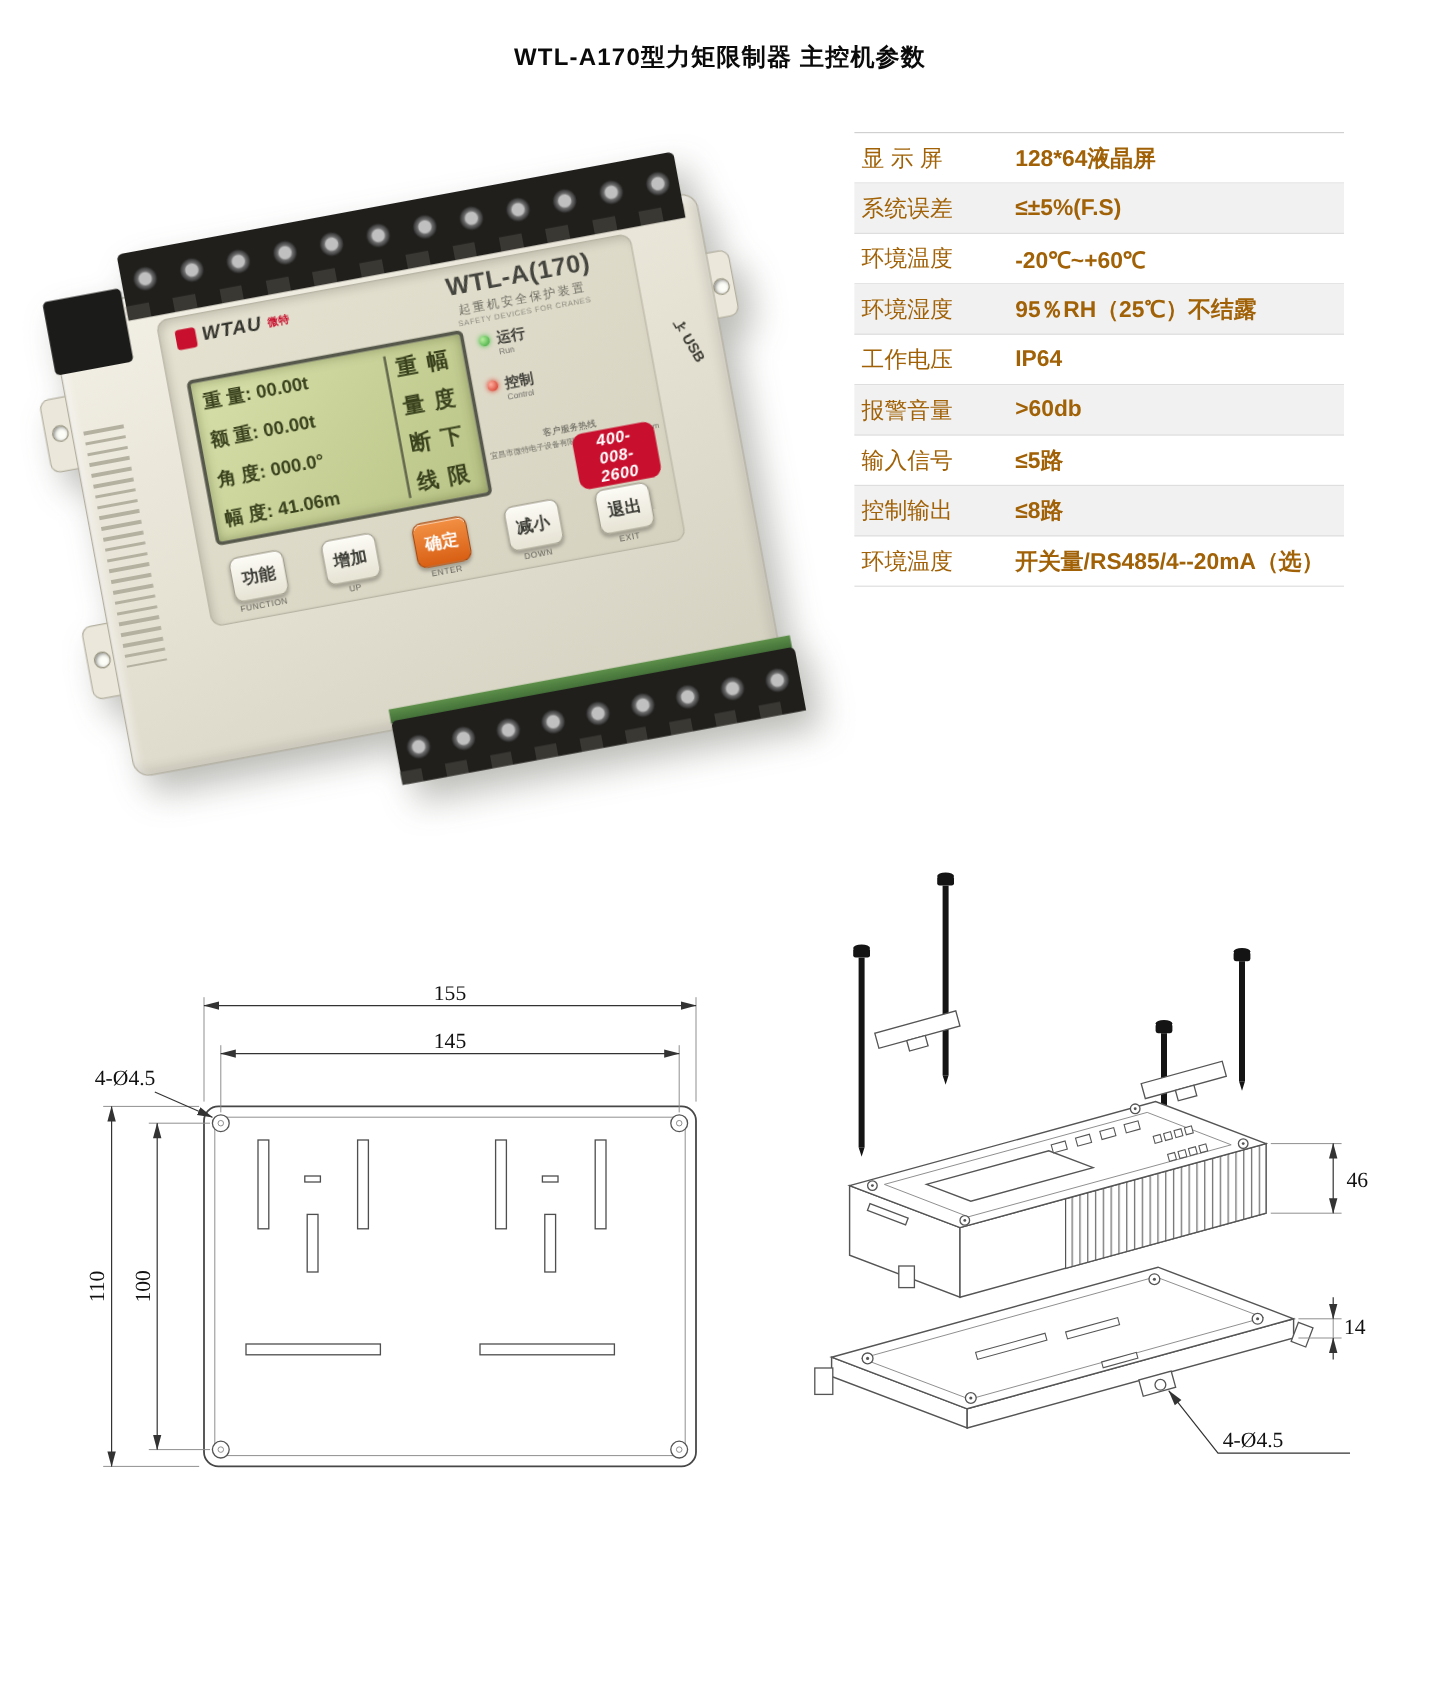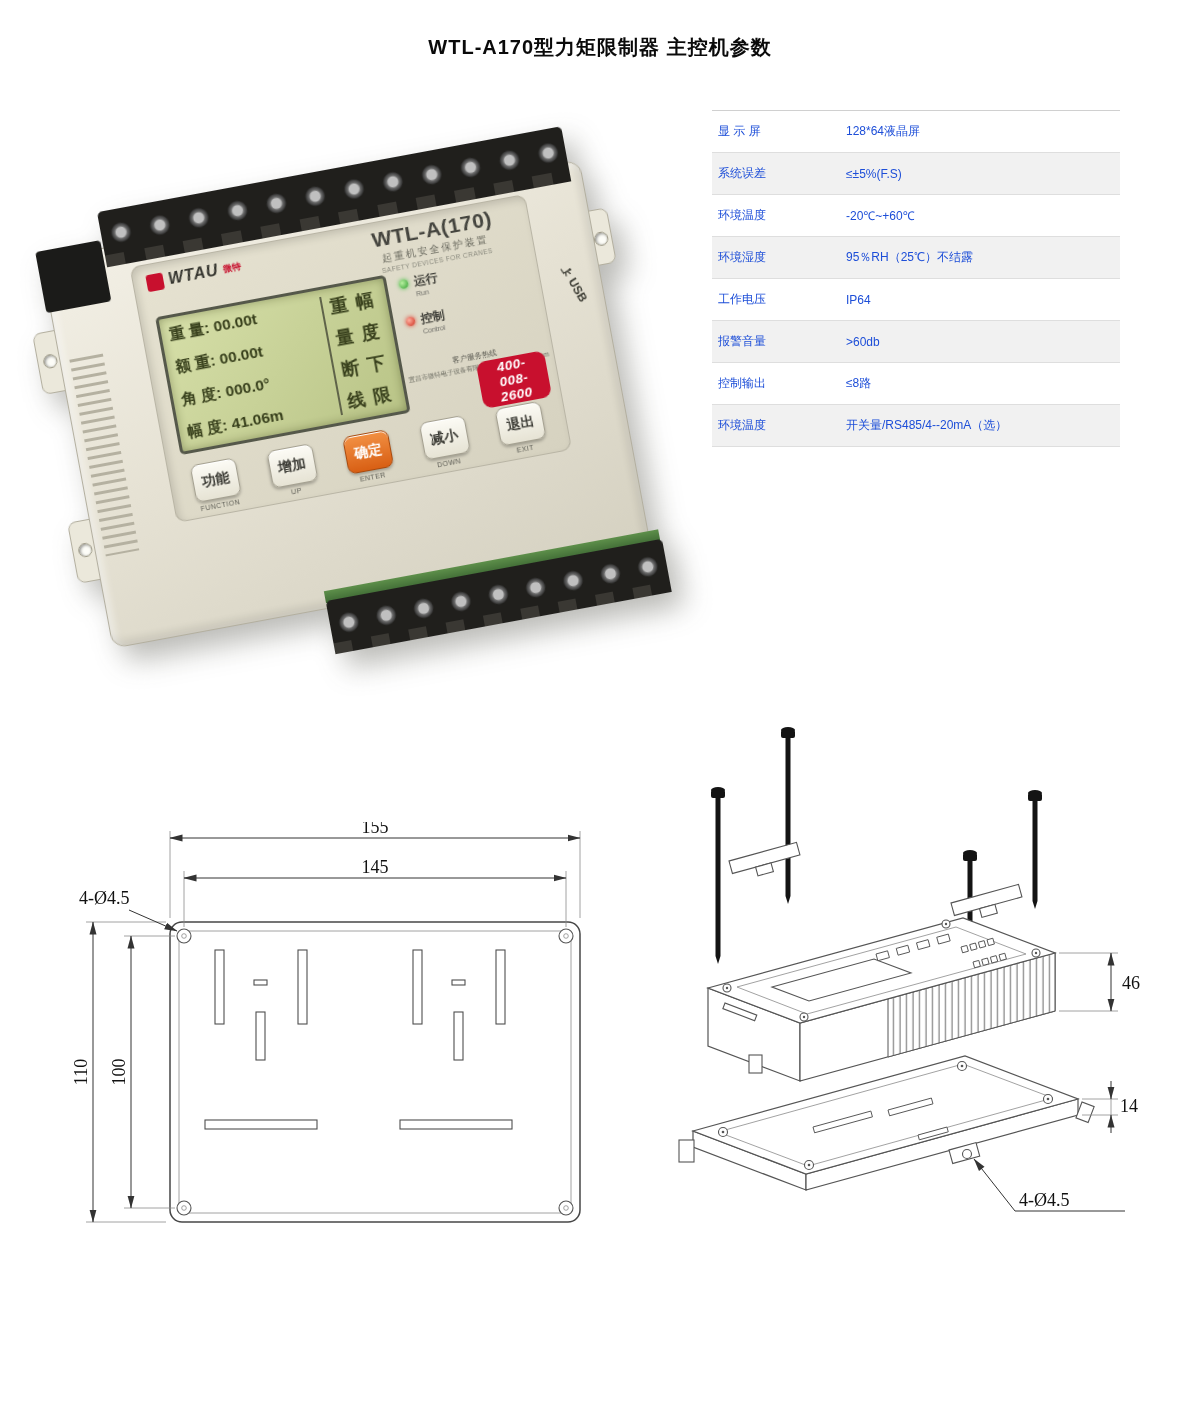--- a/index.html
+++ b/index.html
@@ -6,24 +6,24 @@
   .page { position:relative; width:1200px; height:1416px; background:#fff;
           font-family:"Liberation Sans", sans-serif; overflow:hidden; }
 
   
   .page-title { position:absolute; left:0; top:34px; width:100%; text-align:center;
                 font-size:20px; font-weight:bold; color:#0a0a0a; letter-spacing:1px; }
 
   
   .spec-table { position:absolute; left:712px; top:110px; width:408px; border-top:1px solid #d0d0d0; }
   .spec-row { display:flex; align-items:center; height:42px; border-bottom:1px solid #dedede;
-              font-size:12px; color:#1d4ed8; padding:0 6px; box-sizing:border-box; }
+              font-size:19px; color:#a16207; padding:0 6px; box-sizing:border-box; }
   .spec-row:nth-child(even) { background:#f1f1f1; }
   .spec-label { width:128px; flex:none; }
-  .spec-value { flex:1; }
+  .spec-value { flex:1;font-weight:bold; }
 
   
   .device-area { position:absolute; left:25px; top:100px; width:670px; height:580px; }
   .device-rot { position:absolute; left:48px; top:70px; width:548px; height:478px;
                 transform:rotate(-10.5deg); filter:drop-shadow(10px 16px 14px rgba(60,60,50,0.35)); }
   .device-rot * { position:absolute; box-sizing:border-box; }
 
   .dev-body { left:0; top:36px; width:548px; height:396px;
               background:linear-gradient(160deg,#f3f0e6 0%,#e6e2d4 45%,#d5d1c1 100%);
               border:1px solid #b3af9f; border-radius:14px;
@@ -248,20 +248,24 @@
       </div>
     <div class="spec-row">
         <span class="spec-label">工作电压</span>
         <span class="spec-value">IP64</span>
       </div>
     <div class="spec-row">
         <span class="spec-label">报警音量</span>
         <span class="spec-value">&gt;60db</span>
       </div>
     <div class="spec-row">
+        <span class="spec-label">输入信号</span>
+        <span class="spec-value">≤5路</span>
+      </div>
+    <div class="spec-row">
         <span class="spec-label">控制输出</span>
         <span class="spec-value">≤8路</span>
       </div>
     <div class="spec-row">
         <span class="spec-label">环境温度</span>
         <span class="spec-value">开关量/RS485/4--20mA（选）</span>
       </div>
   </div>
 
   <svg class="front-svg" width="590" height="440" viewBox="0 0 590 440">

